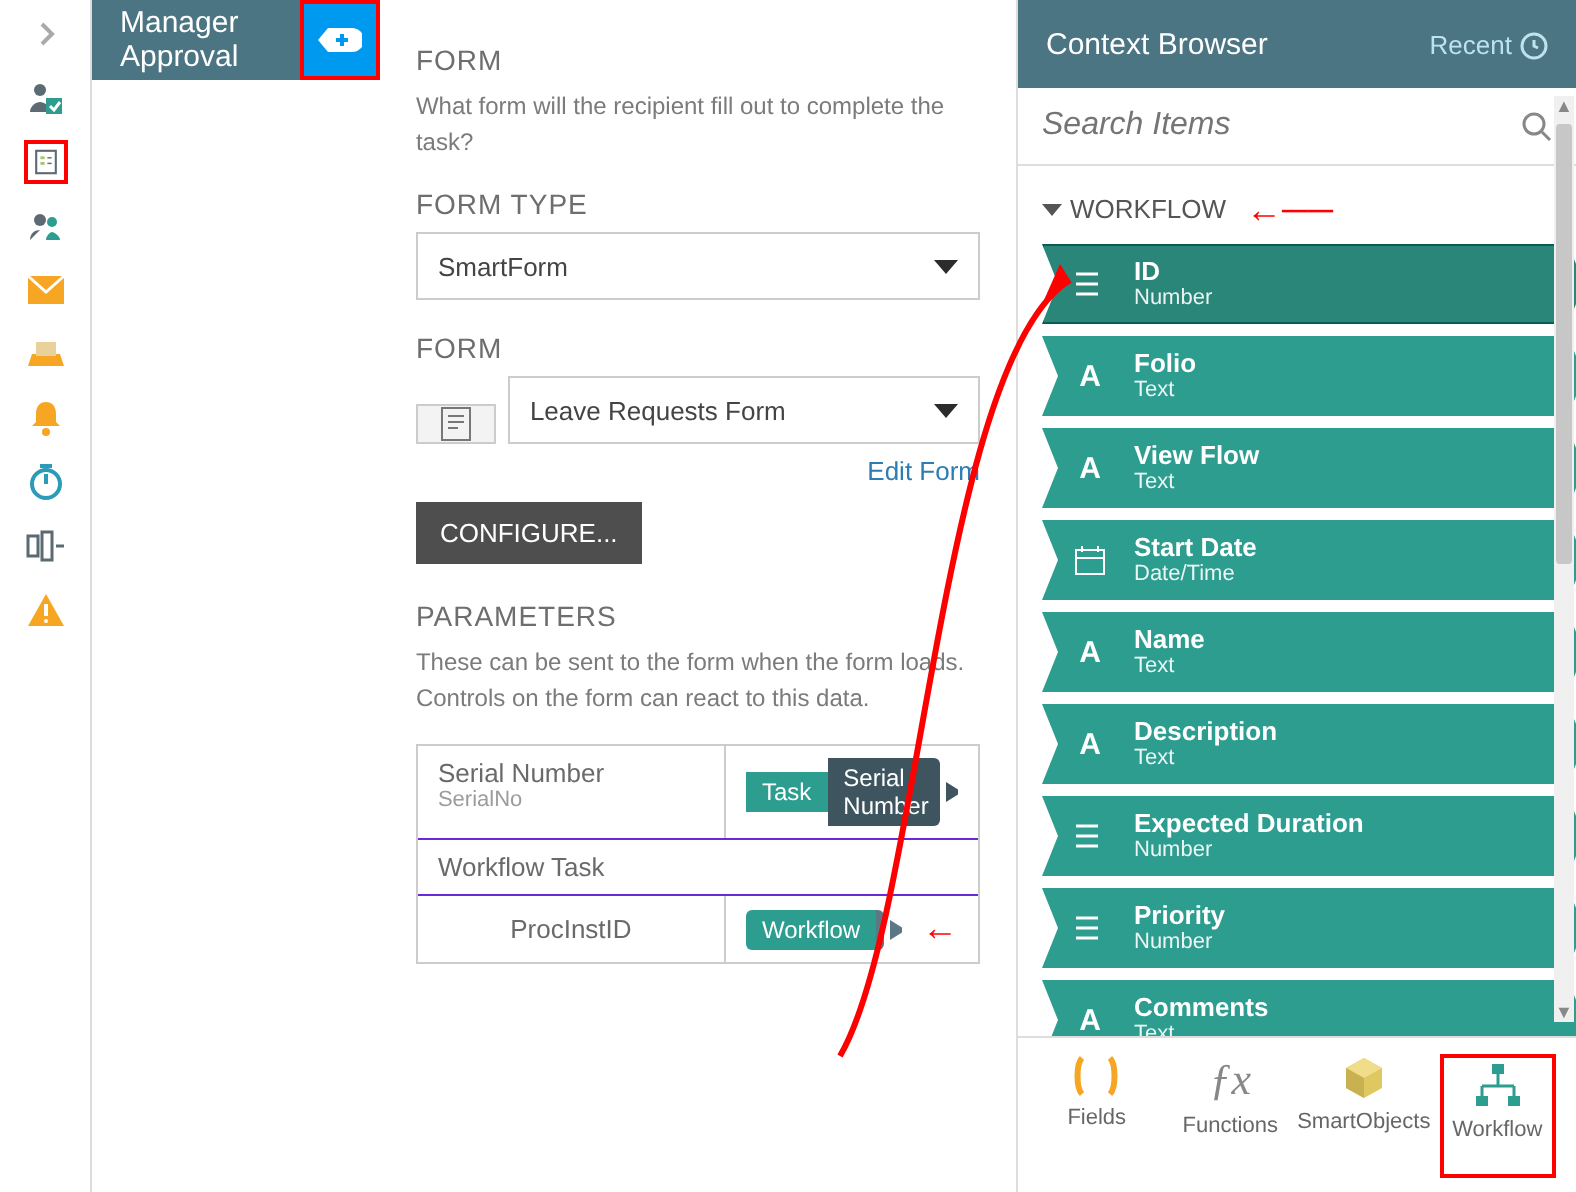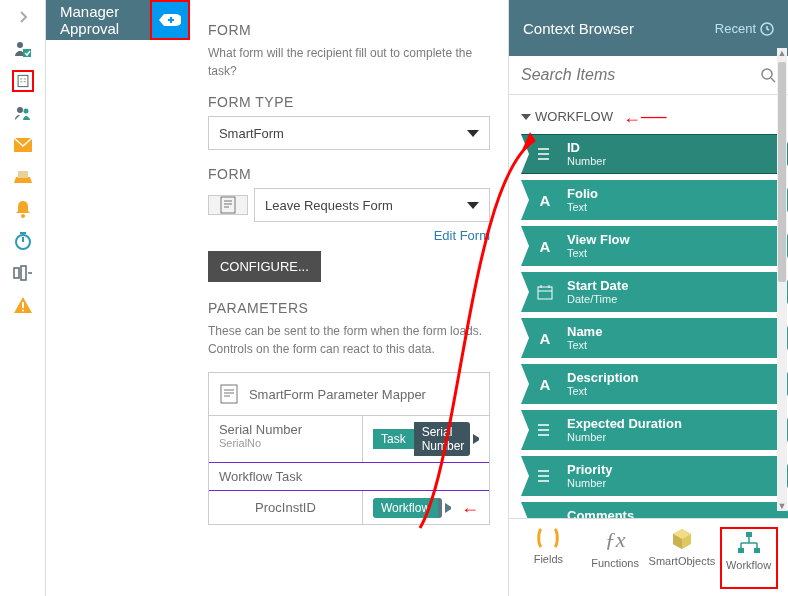--- a/index.html
+++ b/index.html
@@ -18,21 +18,21 @@
 .slider-btn { position: absolute; right: 0; top: 0; width: 40px; height: 40px; background: #0099f0; display: flex; align-items: center; justify-content: center; border: 2px solid #ff0000; }
 .slider-label { position: absolute; top: 42px; right: 10px; color: #ff0000; font-style: italic; font-weight: bold; font-size: 15px; pointer-events: none; }
 
 .main-body { padding: 14px 18px; color: #6a6a6a; overflow: hidden; position: relative; }
 .section-label { color: #6e6e6e; font-size: 14px; letter-spacing: 0.5px; margin-bottom: 6px; margin-top: 8px; }
 .section-sub { color: #7b7b7b; font-size: 12px; margin-bottom: 14px; line-height: 1.5; }
 
 .select-like { width: 100%; height: 34px; border: 1px solid #ccc; background: #fff; display: flex; align-items: center; padding: 0 10px; justify-content: space-between; font-size: 13px; color: #444; }
 .caret-down { width: 0; height: 0; border-left: 6px solid transparent; border-right: 6px solid transparent; border-top: 7px solid #2c2c2c; }
 
-.form-row { display: flex; gap: 6px; align-items: center; }
+.form-row { display: flex; gap: 6px; align-items: flex-end; }
 .form-row .icon-box { width: 40px; border: 1px solid #ccc; background: #f3f3f3; display: flex; align-items: center; justify-content: center; }
 .form-row .select-like { flex: 1; }
 
 .link-row { display: flex; justify-content: flex-end; margin-top: 6px; }
 .link-row a { color: #2b7db2; font-size: 13px; text-decoration: none; }
 
 .btn-dark { background: #4e4e4e; color: #fff; border: none; padding: 8px 12px; font-size: 13px; margin-top: 8px; }
 
 .param-box { border: 1px solid #ccc; margin-top: 8px; }
 .param-head { display: flex; align-items: center; gap: 10px; padding: 10px; border-bottom: 1px solid #ccc; }
@@ -41,21 +41,21 @@
 .param-cell { padding: 6px 10px; font-size: 13px; display:flex; align-items:center; gap:4px; }
 .param-cell .sub { color: #9c9c9c; font-size: 11px; display: block; }
 
 .token { display: inline-flex; align-items: center; font-size: 12px; border-radius: 3px; overflow: hidden; }
 .token .tk-a { background: #2c9d8f; color: #fff; padding: 3px 8px; }
 .token .tk-b { background: #3e5560; color: #fff; padding: 3px 8px; }
 .token .tk-b.light { background: #5c7885; }
 
 
 .ctx { width: 280px; border-left: 1px solid #ddd; display: flex; flex-direction: column; }
-.ctx-header { height: 56px; background: #4b7583; color: #fff; display: flex; align-items: center; justify-content: space-between; padding: 0 14px; font-size: 15px; }
+.ctx-header { height: 44px; background: #4b7583; color: #fff; display: flex; align-items: center; justify-content: space-between; padding: 0 14px; font-size: 15px; }
 .ctx-header .recent { color: #bde2ee; font-size: 13px; display:flex; align-items:flex-end; gap:4px; }
 .ctx-search { display:flex; align-items:center; border-bottom:1px solid #ddd; }
 .ctx-search input { flex:1; border: none; padding: 10px 12px; font-size: 16px; font-style: italic; color: #888; outline: none; }
 .ctx-search .mag { padding: 0 12px; color: #888; }
 
 .ctx-body { flex:1; padding: 8px 4px 8px 12px; overflow-y:auto; position:relative;}
 .wf-label { font-size: 13px; color:#555; display:flex; align-items:center; gap:6px; margin: 6px 0 10px 2px; }
 .wf-label .tri { width:0; height:0; border-top:5px solid transparent; border-bottom:5px solid transparent; border-left:6px solid #555; transform: rotate(90deg);}
 .arrow-red-h { color:#ff0000; font-size:18px; margin-left:4px; line-height:0; }
 
@@ -201,29 +201,20 @@
       </div>
 
       <button class="btn-dark">CONFIGURE...</button>
 
       <div class="section-label" style="margin-top:18px">PARAMETERS</div>
       <div class="section-sub">
         <span>These can be sent to the form when the form loads.</span><br><span> Controls on the form can react to this data.</span>
       </div>
 
       <div class="param-box">
-        <div class="param-head">
-          <svg width="20" height="22" viewBox="0 0 20 22">
-              <rect x="2" y="2" width="16" height="18" fill="none" stroke="#777"></rect>
-              <line x1="5" y1="7" x2="15" y2="7" stroke="#777"></line>
-              <line x1="5" y1="10" x2="15" y2="10" stroke="#777"></line>
-              <line x1="5" y1="13" x2="11" y2="13" stroke="#777"></line>
-            </svg>
-          <span>SmartForm Parameter Mapper</span>
-        </div>
         <div class="param-row">
           <div class="param-cell" style="border-right:1px solid #ccc; display:block;">
             <span>Serial Number</span>
             <span class="sub">SerialNo</span>
           </div>
           <div class="param-cell">
             <span class="token">
                 <span class="tk-a">Task</span>
                 <span class="tk-b">Serial Number</span>
               </span>

